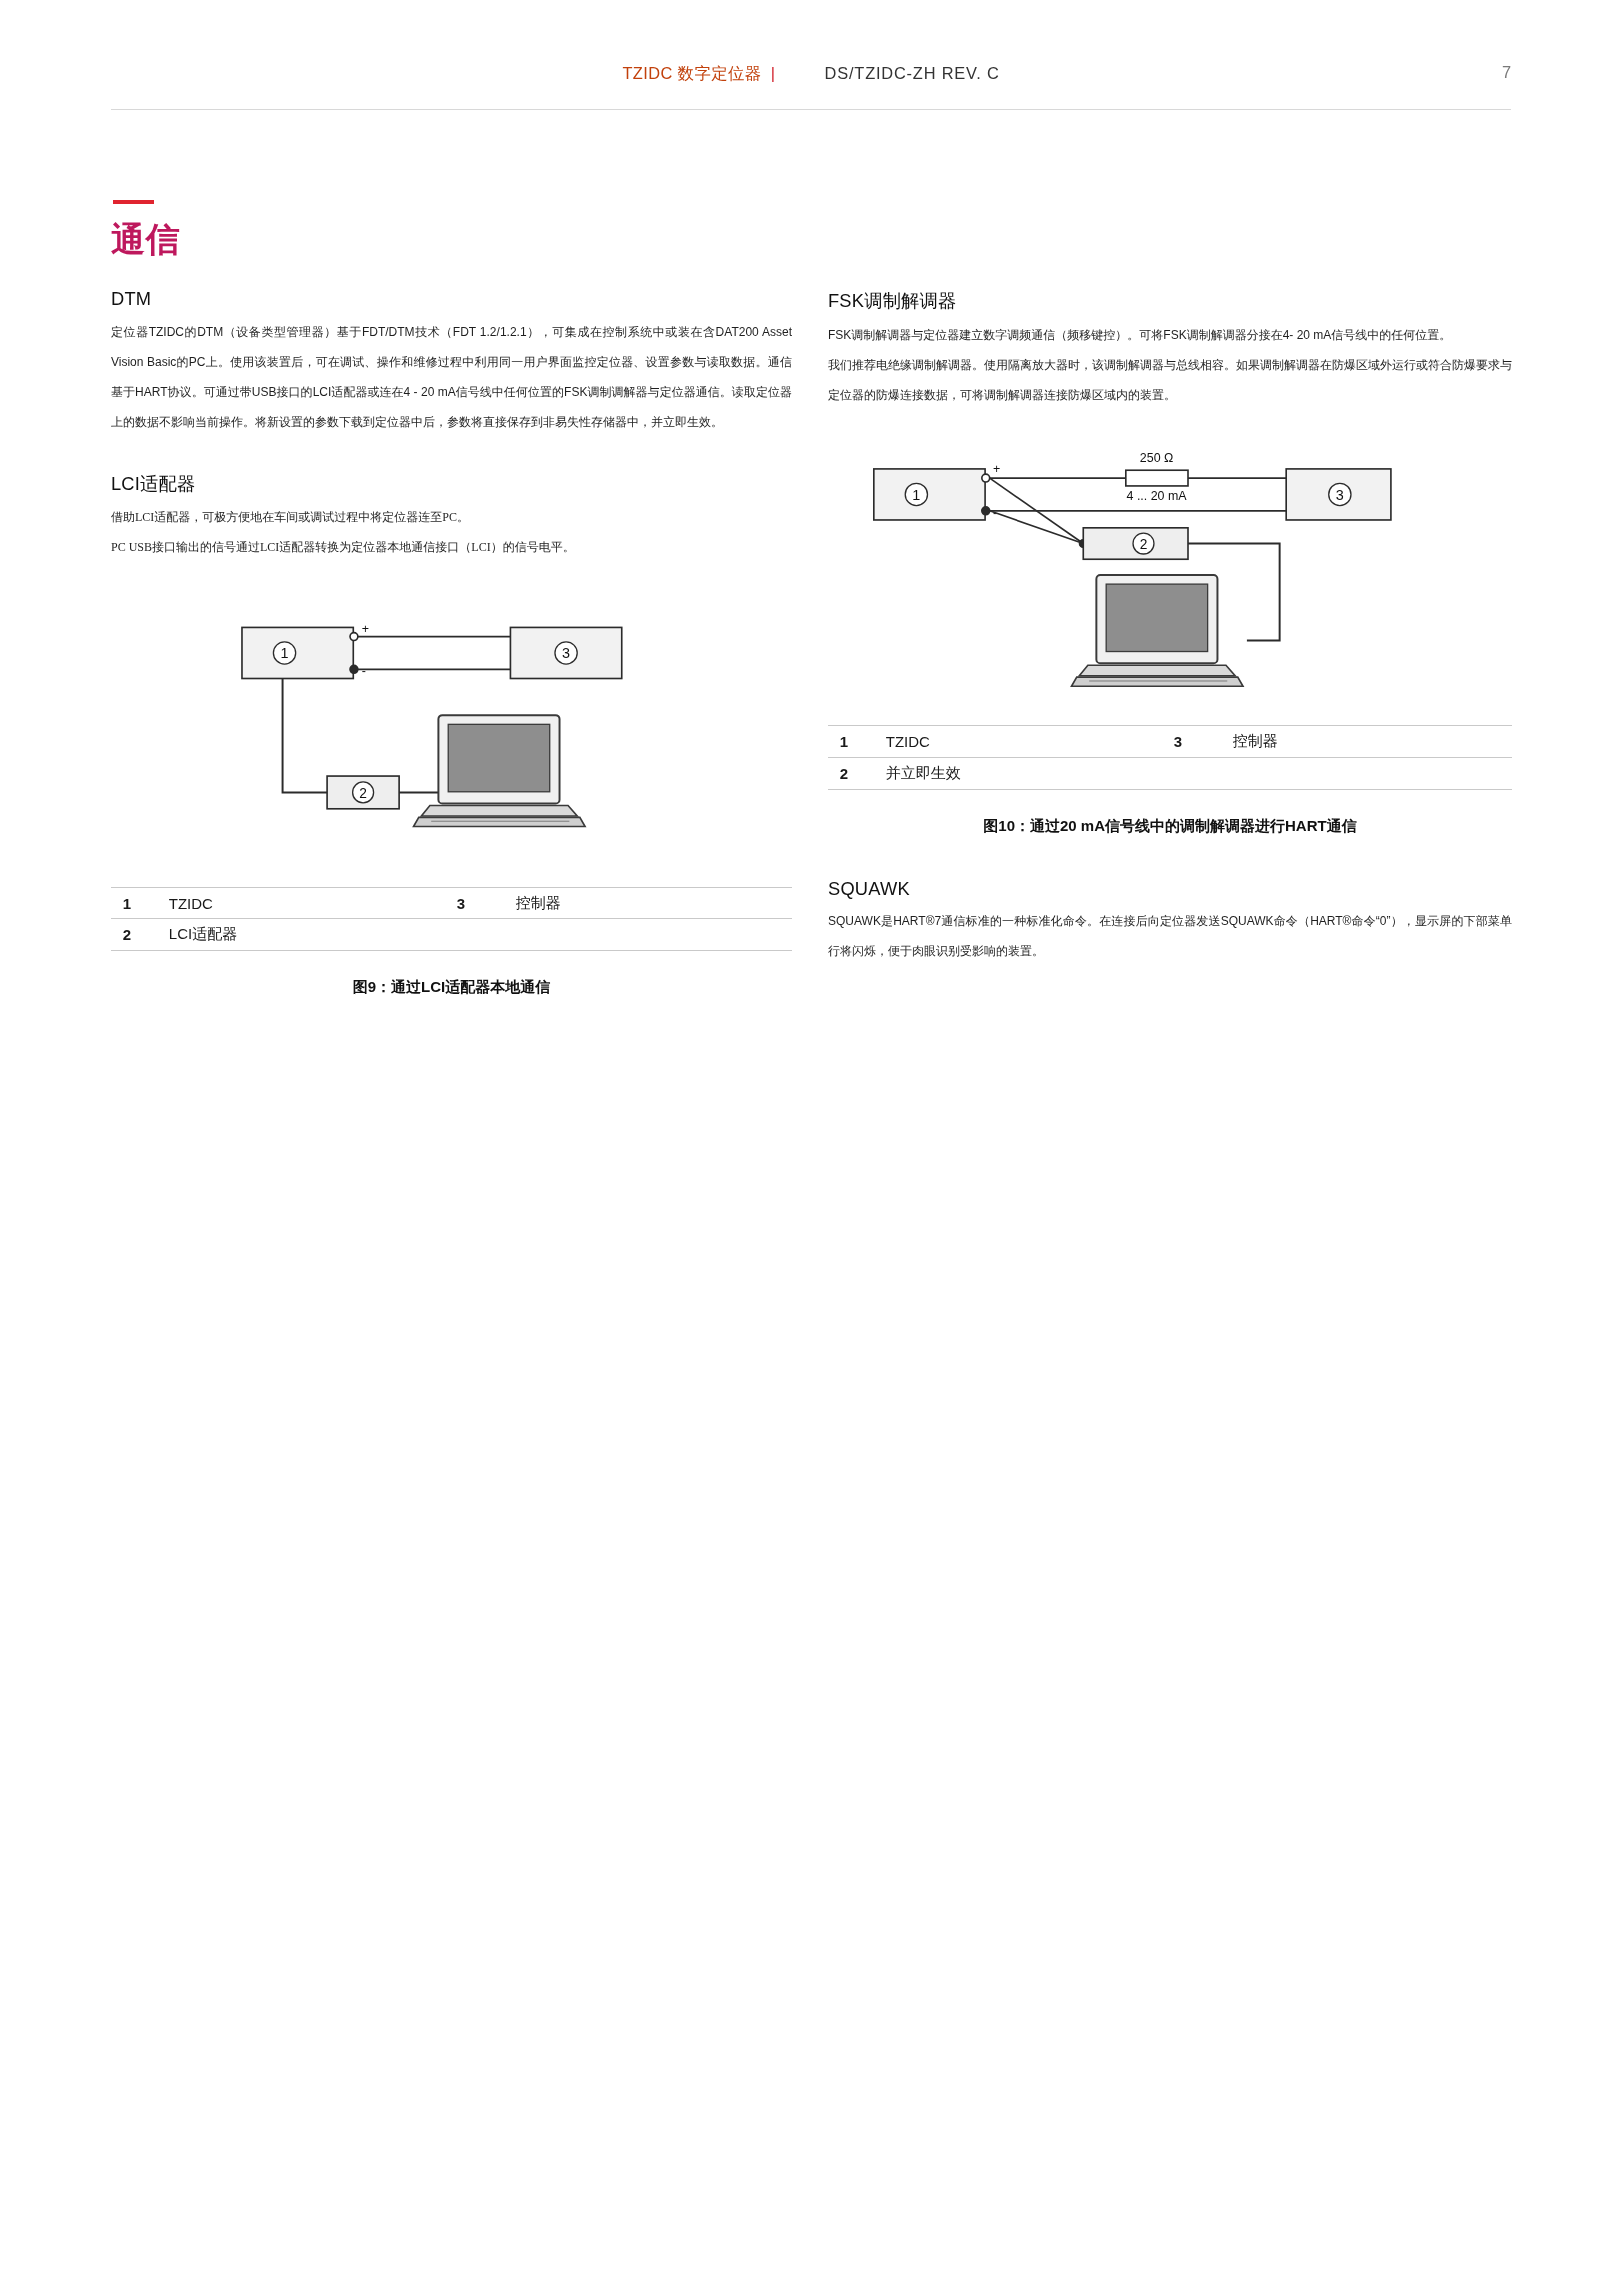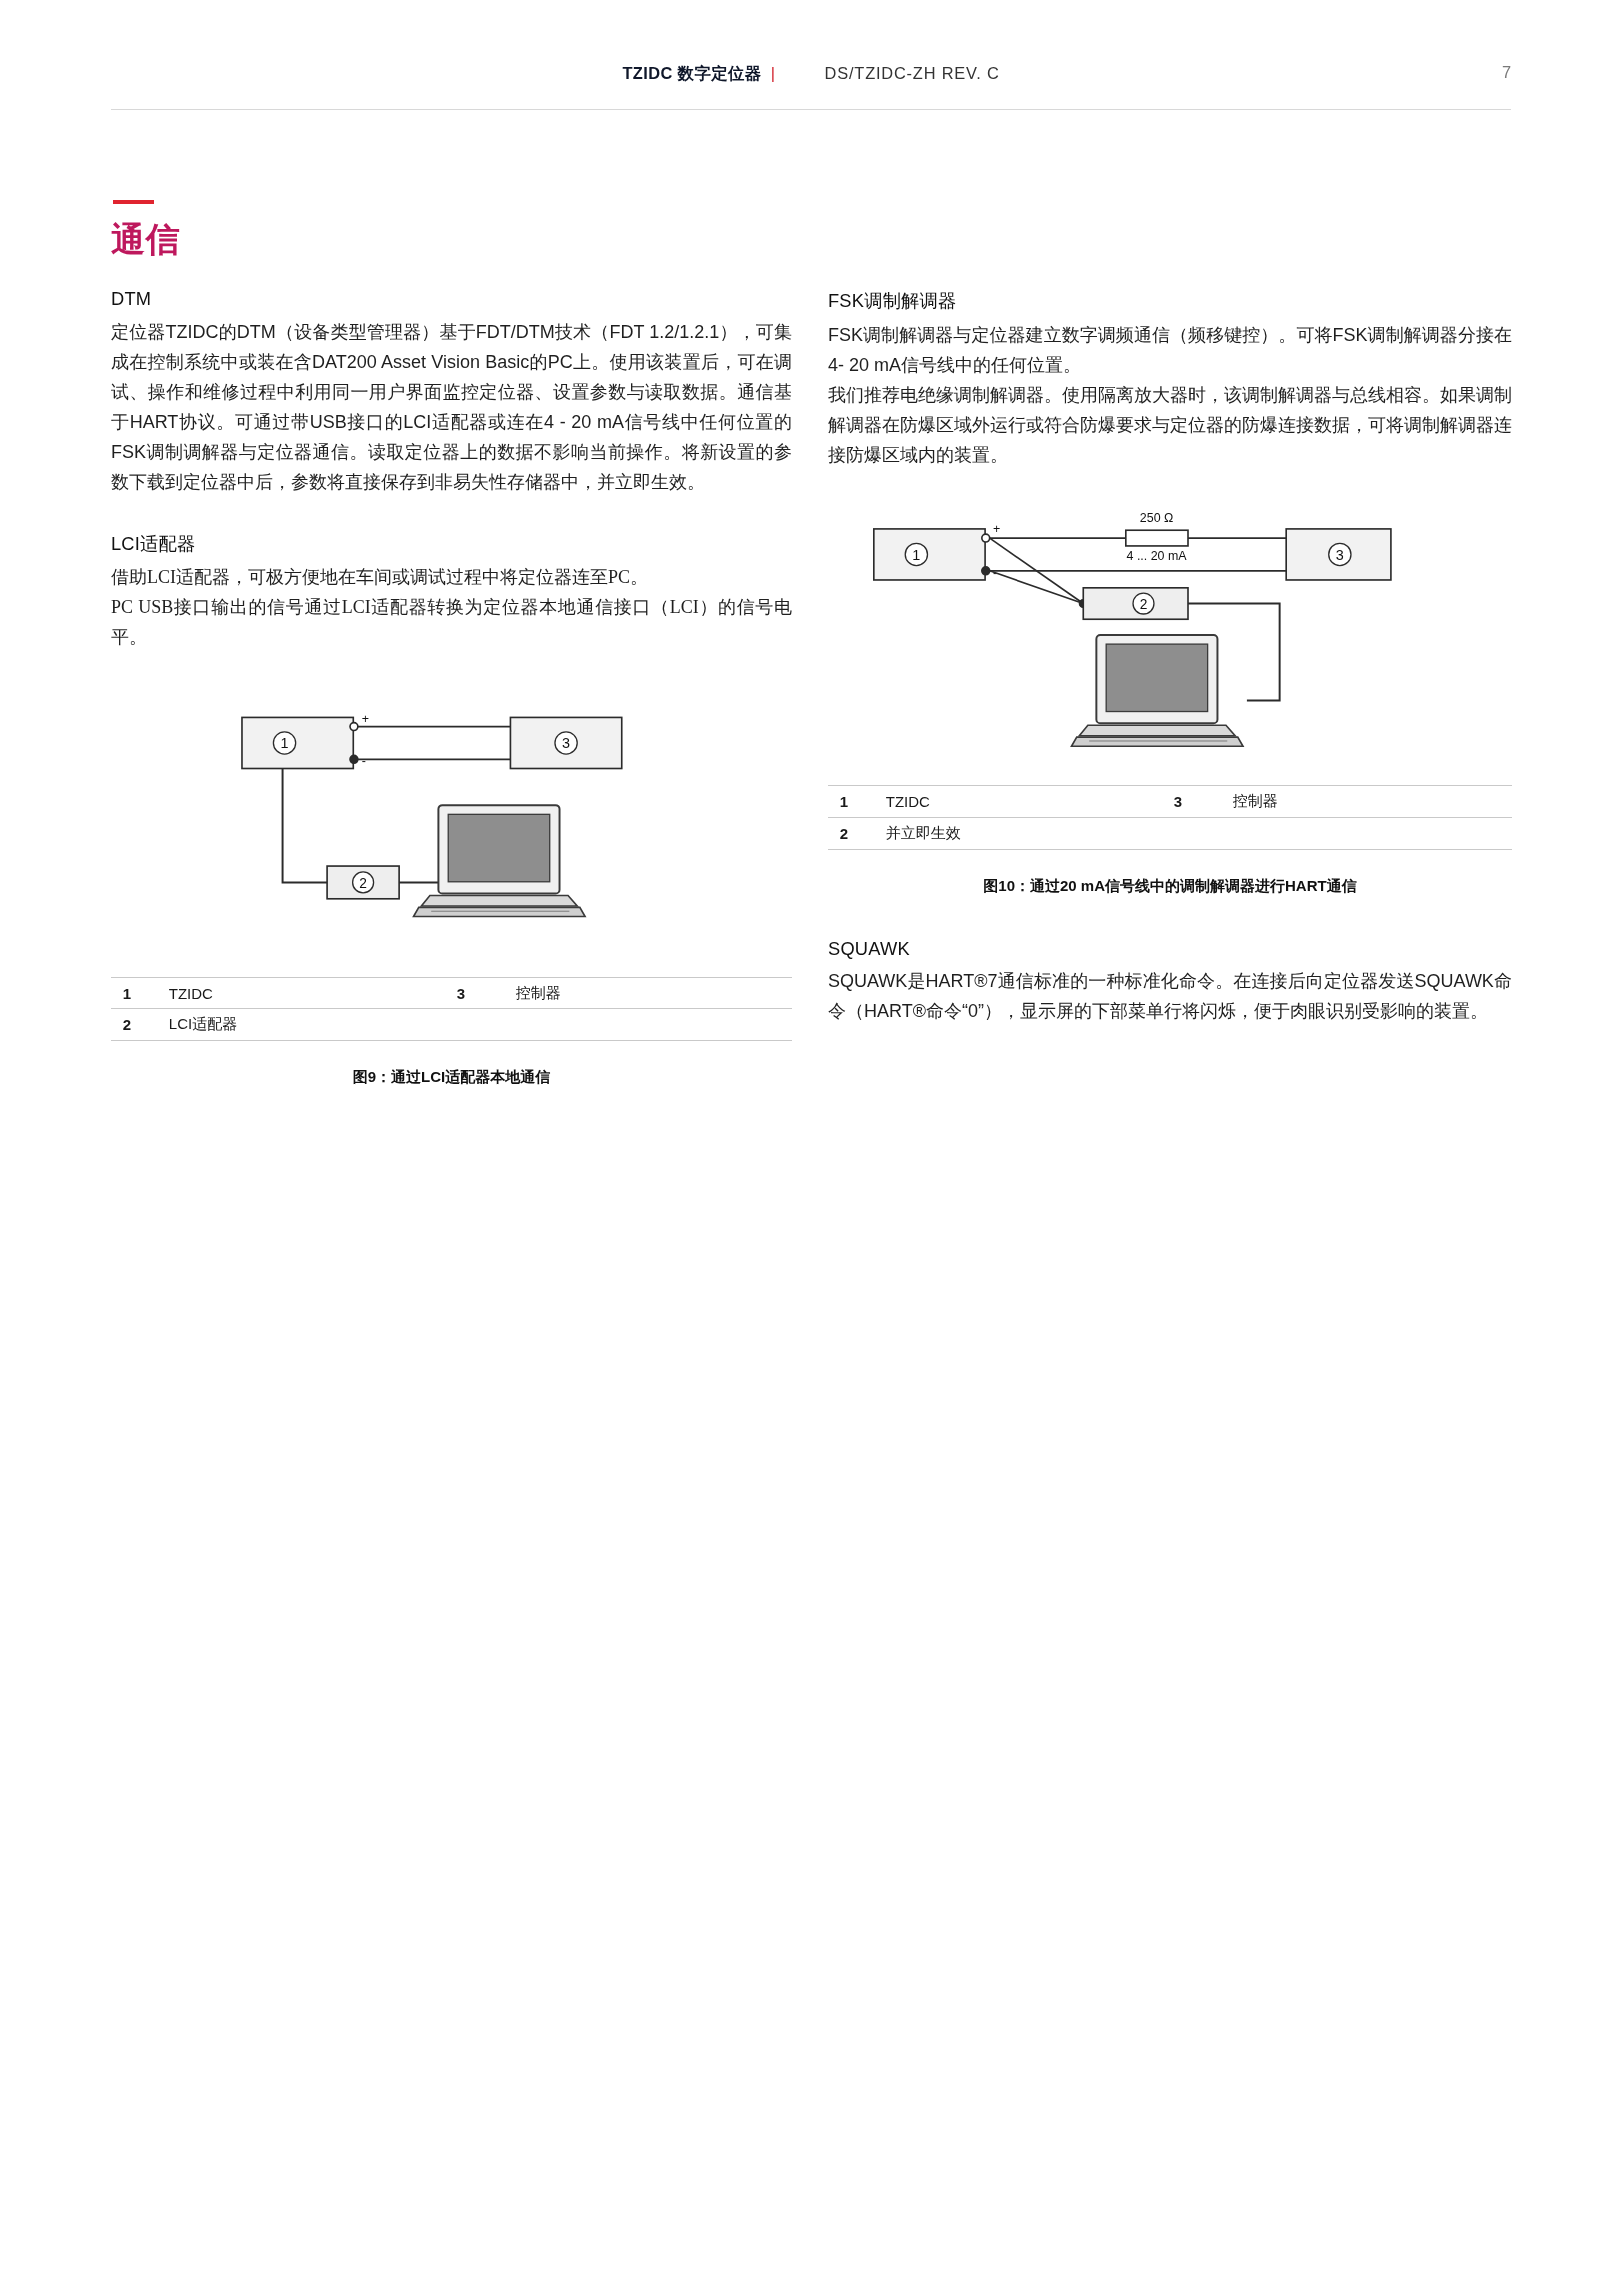--- a/index.html
+++ b/index.html
@@ -34,22 +34,22 @@
   .header-center {
     position: absolute;
     left: 0; right: 0;
     top: 0;
     text-align: center;
     font-size: 16.4px;
     letter-spacing: 0.4px;
     white-space: nowrap;
   }
   .header-center .doc-title {
-    font-weight: bold;
-    color: #0f172a;
+    font-weight: normal;
+    color: #c2410c;
   }
   .header-center .sep {
     color: #d11f2a;
     margin: 0 9.2px;
     font-weight: 400;
   }
   .header-center .doc-code {
     color: #333;
     font-weight: 400;
     letter-spacing: 0.8px;
@@ -106,21 +106,21 @@
 
   h3.sub {
     margin: 0 0 6.5px 0;
     font-size: 18.3px;
     font-weight: normal;
     color: #111;
     letter-spacing: 0.2px;
   }
   p.body {
     margin: 0;
-    font-size: 18px;
+    font-size: 12px;
     line-height: 30px;
     color: #1f1f1f;
     text-align: justify;
     text-justify: inter-ideograph;
   }
   .gap-md { height: 34px; }
   .gap-lg { height: 42px; }
 
   
   .fig-table {

